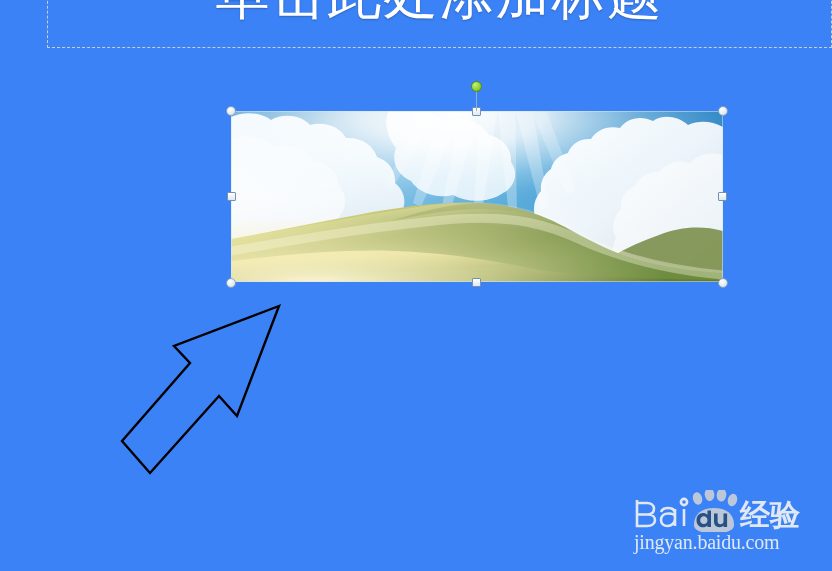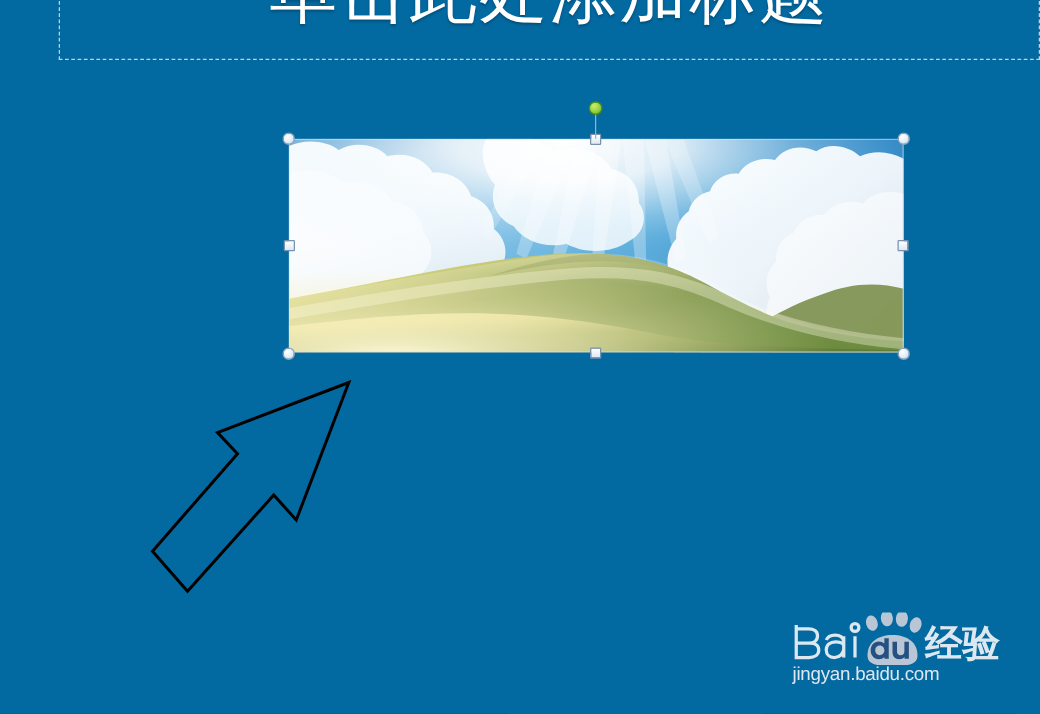--- a/index.html
+++ b/index.html
@@ -14,21 +14,21 @@
     overflow: hidden;
     font-family: "Liberation Sans", sans-serif;
     position: relative;
   }
 
   #slide-canvas {
     position: absolute;
     left: 0; top: 0;
     width: 832px;
     height: 571px;
-    background: #0369a1;
+    background: #3b82f6;
     overflow: hidden;
   }
 
   
   #title-placeholder {
     position: absolute;
     left: 47px;
     top: -58px;
     width: 785px;
     height: 106px;
@@ -151,23 +151,23 @@
     left: 0;
     top: 0;
     height: 42px;
     width: 168px;
   }
   #baidu-url {
     position: absolute;
     left: 2px;
     top: 41px;
     color: #e9eef4;
-    font-size: 15px;
+    font-size: 20px;
     letter-spacing: -0.2px;
-    font-family: Liberation Sans, sans-serif;
+    font-family: Liberation Serif, serif;
     white-space: nowrap;
   }
 </style>
 </head>
 <body>
 
 <div id="slide-canvas">
 
   <div id="title-placeholder">
     <div id="title-text">单击此处添加标题</div>

